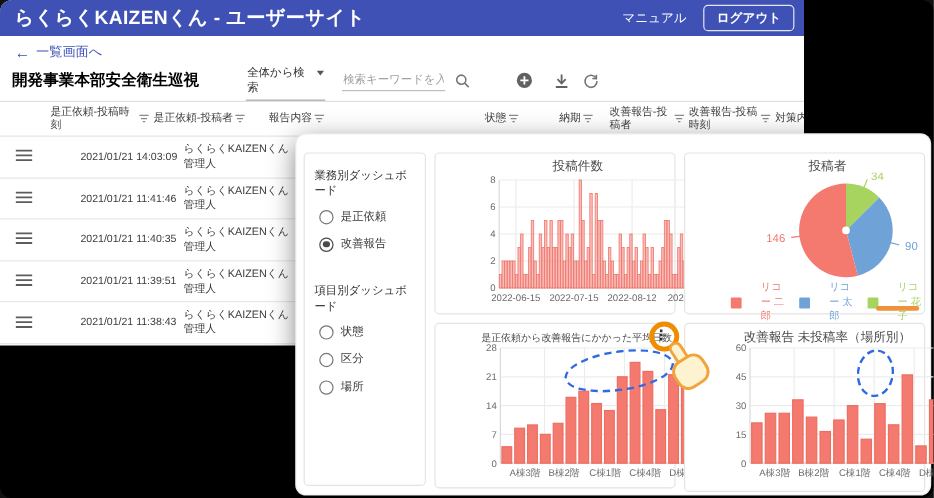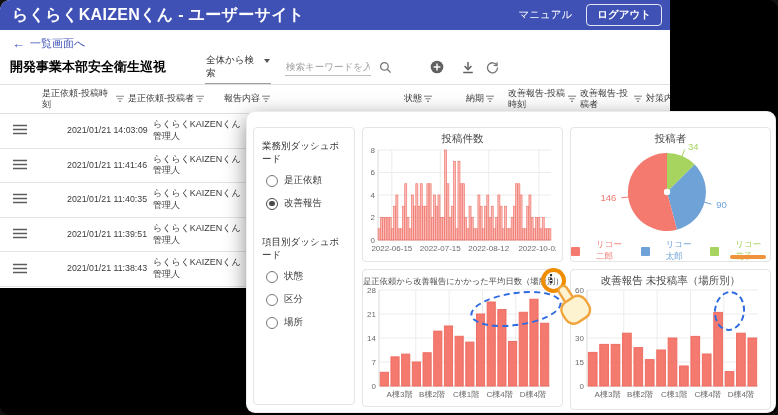--- a/index.html
+++ b/index.html
@@ -43,21 +43,21 @@
   .c4{width:62px;flex:none;}
   .c5{width:42px;flex:none;}
   .c6{width:72px;flex:none;}
   .c7{width:66px;flex:none;}
   .c8{width:70px;flex:none;}
   .rowmenu{background:none;border:none;padding:2px;cursor:pointer;}
 
   
   .dash-panel{position:absolute;left:247px;top:112px;width:528px;height:300px;background:#fff;border-radius:8px;
     box-shadow:0 0 0 1px #ececec,0 6px 22px rgba(0,0,0,.5);}
-  .card{position:absolute;background:#fff;border:1px solid #e4e4e4;border-radius:4px;}
+  .card{position:absolute;background:#fff;border:1px solid #e4e4e4;border-radius:4px;padding-left:38px;}
   .card-controls{left:6px;top:15px;width:102px;height:278px;padding:10px 6px;}
   .grp-label{font-size:9.5px;color:#333;margin:2px 0 8px 2px;}
   .grp-label.second{margin-top:26px;}
   .radio-row{display:flex;align-items:center;gap:6px;margin:0 0 10px 6px;cursor:pointer;}
   .radio{width:12px;height:12px;border:1.6px solid #777;border-radius:50%;position:relative;flex:none;}
   .radio.checked{border-color:#4a4a4a;}
   .radio.checked::after{content:"";position:absolute;left:2px;top:2px;width:5.5px;height:5.5px;border-radius:50%;background:#4a4a4a;}
   .radio-label{font-size:9.5px;color:#3a3a3a;}
   .card-c1{left:115px;top:15px;width:201px;height:135px;}
   .card-c2{left:323px;top:15px;width:201px;height:135px;}
@@ -168,30 +168,30 @@
             </svg>
           </div>
           <div class="th c5">
             <span class="lbl">納期</span>
             <svg width="8" height="8" viewBox="0 0 8 8">
               <line x1="0" x2="8" y1="1.2" y2="1.2" stroke="#8a8a8a" stroke-width="1.1"></line>
               <line x1="1.5" x2="6.5" y1="3.8" y2="3.8" stroke="#8a8a8a" stroke-width="1.1"></line>
               <line x1="3" x2="5" y1="6.4" y2="6.4" stroke="#8a8a8a" stroke-width="1.1"></line>
             </svg>
           </div>
+          <div class="th c7">
+            <span class="lbl">改善報告-投稿者</span>
+            <svg width="8" height="8" viewBox="0 0 8 8">
+              <line x1="0" x2="8" y1="1.2" y2="1.2" stroke="#8a8a8a" stroke-width="1.1"></line>
+              <line x1="1.5" x2="6.5" y1="3.8" y2="3.8" stroke="#8a8a8a" stroke-width="1.1"></line>
+              <line x1="3" x2="5" y1="6.4" y2="6.4" stroke="#8a8a8a" stroke-width="1.1"></line>
+            </svg>
+          </div>
           <div class="th c6">
             <span class="lbl">改善報告-投稿時刻</span>
-            <svg width="8" height="8" viewBox="0 0 8 8">
-              <line x1="0" x2="8" y1="1.2" y2="1.2" stroke="#8a8a8a" stroke-width="1.1"></line>
-              <line x1="1.5" x2="6.5" y1="3.8" y2="3.8" stroke="#8a8a8a" stroke-width="1.1"></line>
-              <line x1="3" x2="5" y1="6.4" y2="6.4" stroke="#8a8a8a" stroke-width="1.1"></line>
-            </svg>
-          </div>
-          <div class="th c7">
-            <span class="lbl">改善報告-投稿者</span>
             <svg width="8" height="8" viewBox="0 0 8 8">
               <line x1="0" x2="8" y1="1.2" y2="1.2" stroke="#8a8a8a" stroke-width="1.1"></line>
               <line x1="1.5" x2="6.5" y1="3.8" y2="3.8" stroke="#8a8a8a" stroke-width="1.1"></line>
               <line x1="3" x2="5" y1="6.4" y2="6.4" stroke="#8a8a8a" stroke-width="1.1"></line>
             </svg>
           </div>
           <div class="th c8">
             <span class="lbl">対策内容</span>
           </div>
         </div>

